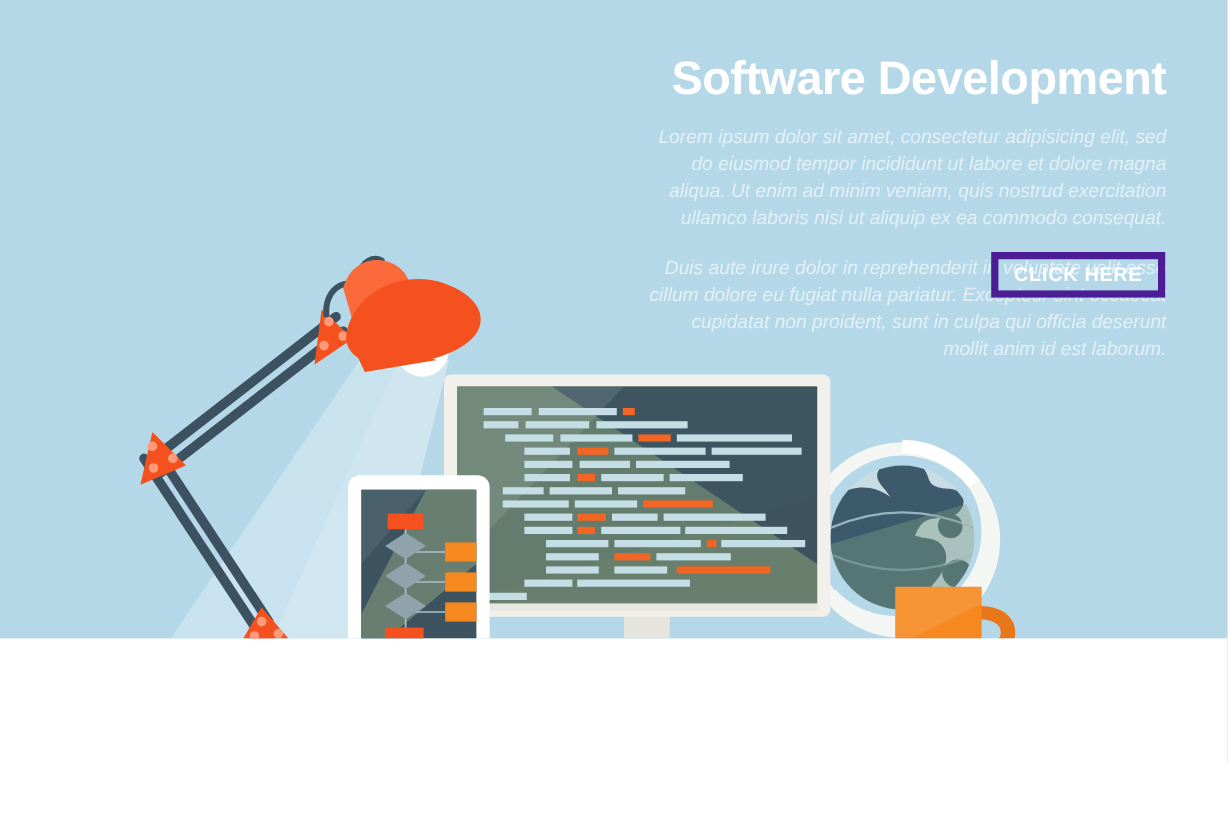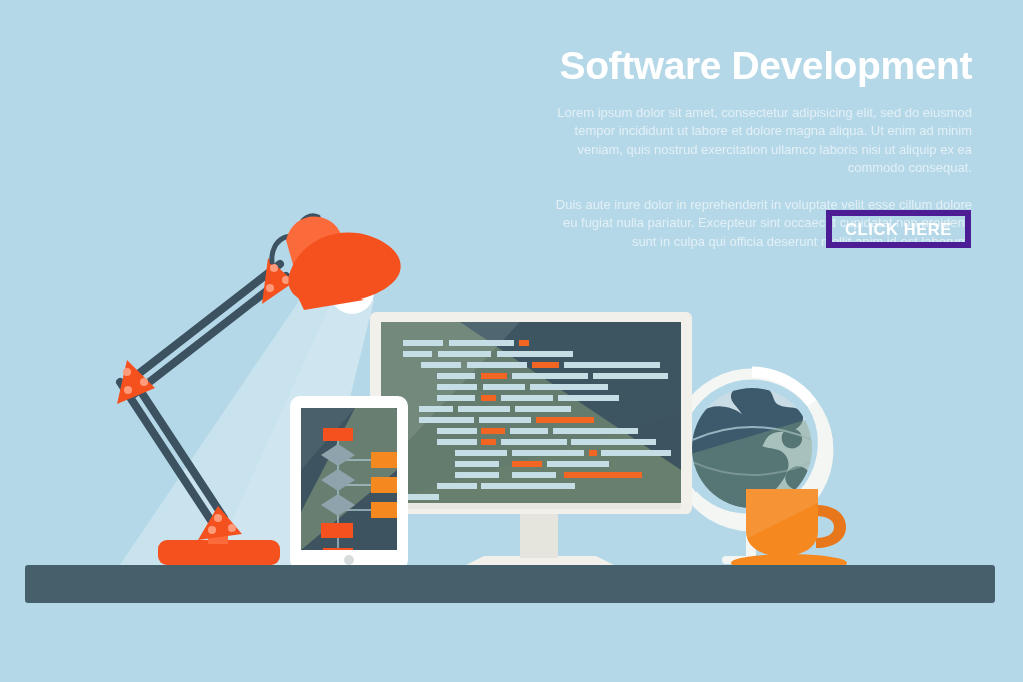--- a/index.html
+++ b/index.html
@@ -3,21 +3,21 @@
 <meta charset="utf-8">
 <style>
   html, body {
     margin: 0;
     padding: 0;
     background: #ffffff;
   }
   #stage {
     position: relative;
     width: 1023px;
-    height: 682px;
+    height: 532px;
     overflow: hidden;
     background: #b5d8e8;
     font-family: "Liberation Sans", sans-serif;
   }
   .layer { position: absolute; top: 0; left: 0; width: 1023px; height: 682px; }
 
   
   #headline {
     position: absolute;
     left: 540px;
@@ -28,23 +28,24 @@
   #headline .title {
     font-size: 39px;
     font-weight: bold;
     color: #ffffff;
     line-height: 1.05;
     letter-spacing: -0.4px;
     white-space: nowrap;
   }
   #headline .para {
     margin-top: 17px;
-    font-size: 13px;
+    font-size: 16px;
     line-height: 1.42;
     color: #e2f0f6;
+    font-style: italic;
   }
   #headline .para.second { margin-top: 18px; }
 
   #cta-button {
     position: absolute;
     left: 826px;
     top: 210px;
     width: 145px;
     height: 38px;
     box-sizing: border-box;

